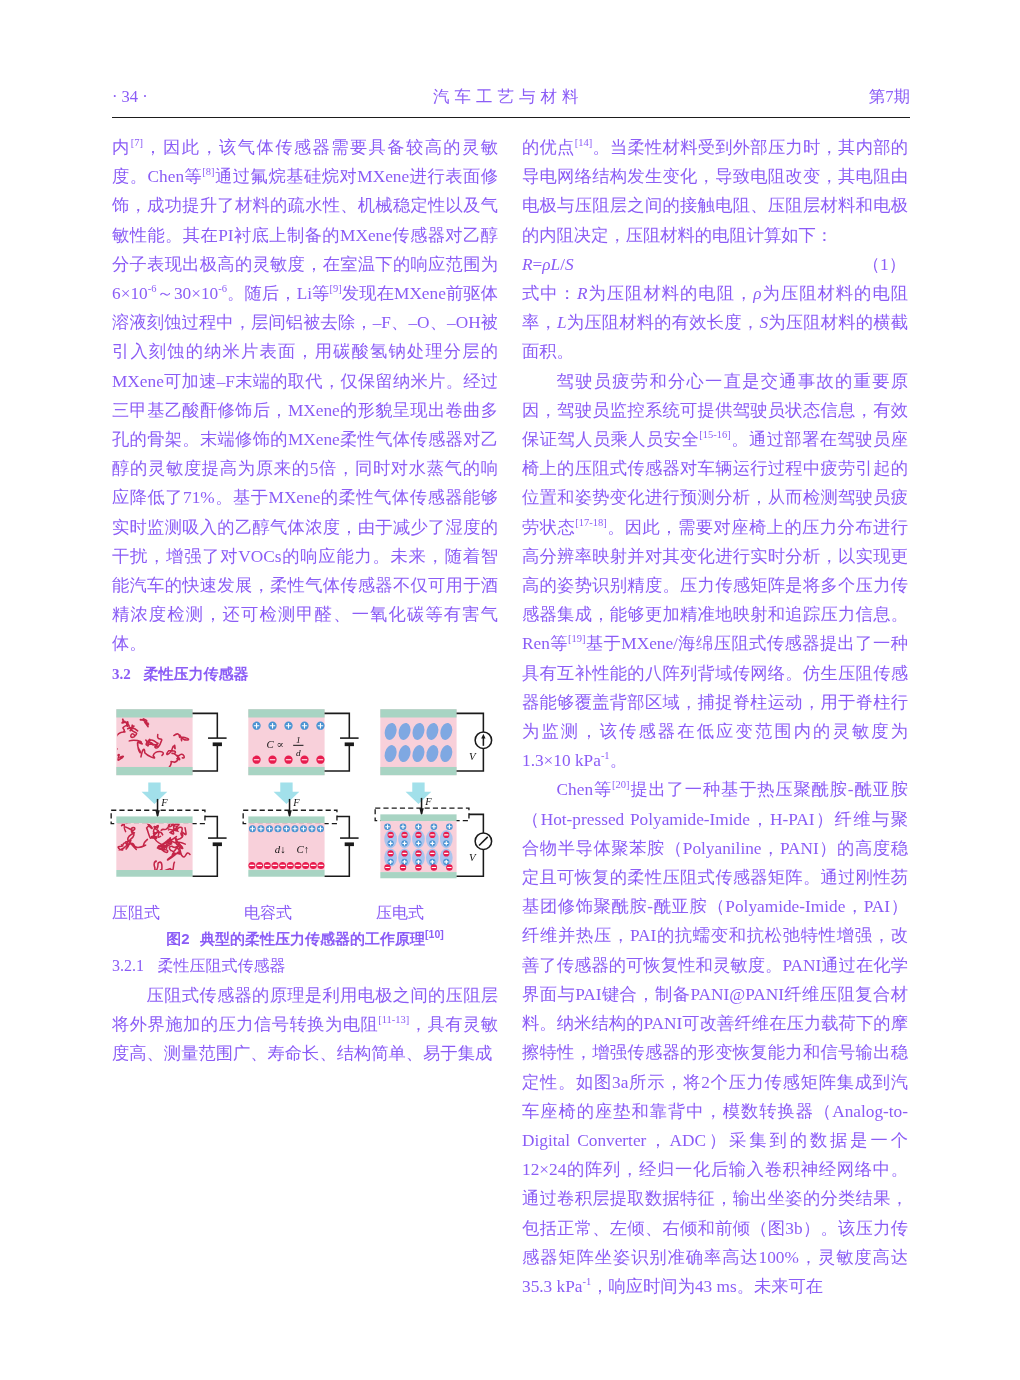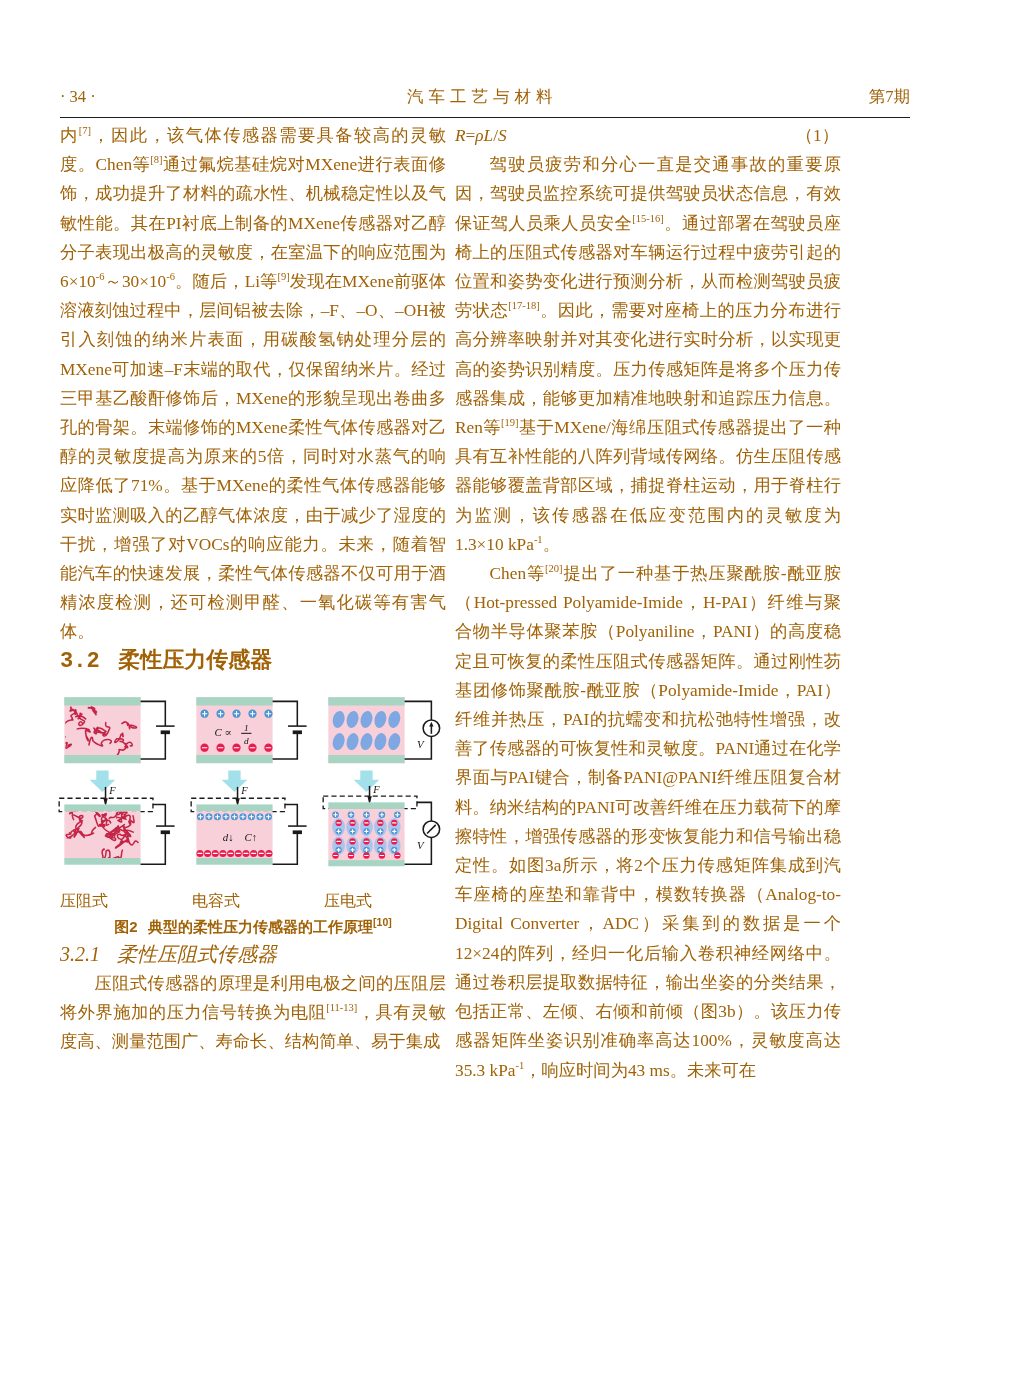--- a/index.html
+++ b/index.html
@@ -1,33 +1,33 @@
 <!DOCTYPE html>
 <html style="--pink: #f8d0da; --electrode_green: #a8d4c3; --squiggle_red: #c42547; --charge_blue: #4a93d2; --charge_red: #e81c4e; --ellipse_blue: #7fa8e2; --dipole_fill: #aac4ee; --arrow_cyan: #a2e0ea; --wire_black: #1a1a1a;"><head>
 <meta charset="utf-8">
 <style>
   html,body{margin:0;padding:0;background:#ffffff;}
   .page{
     position:relative; width:1020px; height:1380px; overflow:hidden; background:#ffffff;
-    box-sizing:border-box; padding:86px 110px 0 60px;
+    box-sizing:border-box; padding:86px 110px 0 112px;
     font-family:"Liberation Serif","DejaVu Serif",serif;
-    font-size:17.3px; color:#a16207;
+    font-size:17.3px; color:#8b5cf6;
   }
   .header{display:flex; justify-content:space-between; align-items:baseline; font-size:16.5px;}
   .jtitle{letter-spacing:5px;}
   .rule{border:none; border-top:1.7px solid #1d1d1d; margin:9px 0 0 0;}
-  .columns{display:flex; gap:9px; margin-top:3px;}
+  .columns{display:flex; gap:24px; margin-top:15px;}
   .col{width:386px; flex:0 0 386px;}
   .body-p{margin:0; line-height:29.2px; text-align:justify; text-justify:inter-character;}
   .indent{text-indent:2em;}
   sup{font-size:10.5px; line-height:0; vertical-align:super;text-align:center;}
   .it{font-style:italic;}
-  .h-bold{margin:0; font-family:Liberation Mono, monospace; font-weight:bold;
-          font-size:22px; line-height:30px;}
-  .h-plain{margin:0; font-weight:normal; font-size:20px; line-height:30px;font-style:italic;}
+  .h-bold{margin:0; font-family:Liberation Serif, serif; font-weight:bold;
+          font-size:15px; line-height:30px;}
+  .h-plain{margin:0; font-weight:normal; font-size:16px; line-height:30px;}
   .hsp{margin-left:0.85em;}
   .equation{position:relative; line-height:29.2px;}
   .eq-num{position:absolute; right:2px; top:0;}
   
   figure{margin:12px 0 0 0;}
   .panels{display:flex; gap:6px; justify-content:center;}
   .panel{width:126px;}
   .panel-svg{width:126px; height:202px; display:block;}
   .panel-label{width:92px; text-align:left; font-size:16px; margin:0 auto 0 2px; line-height:20px;}
   .caption{text-align:center; font-family:"Liberation Sans","DejaVu Sans",sans-serif;
@@ -392,24 +392,26 @@
         </div>
         <figcaption class="caption"><span>图2</span><span class="hsp">典型的柔性压力传感器的工作原理</span><sup>[10]</sup></figcaption>
       </figure>
 
       <h4 class="h-plain"><span>3.2.1</span><span class="hsp">柔性压阻式传感器</span></h4>
 
       <p class="body-p indent"><span>压阻式传感器的原理是利用电极之间的压阻层将外界施加的压力信号转换为电阻</span><sup>[11-13]</sup><span>，具有灵敏度高、测量范围广、寿命长、结构简单、易于集成</span></p>
     </div>
 
     <div class="col">
+      <p class="body-p"><span>的优点</span><sup>[14]</sup><span>。当柔性材料受到外部压力时，其内部的导电网络结构发生变化，导致电阻改变，其电阻由电极与压阻层之间的接触电阻、压阻层材料和电极的内阻决定，压阻材料的电阻计算如下：</span></p>
 
       <div class="equation">
         <span class="eq-body"><span class="it">R</span><span>=</span><span class="it">ρ</span><span class="it">L</span><span>/</span><span class="it">S</span></span>
         <span class="eq-num">（1）</span>
       </div>
 
+      <p class="body-p"><span>式中：</span><span class="it">R</span><span>为压阻材料的电阻，</span><span class="it">ρ</span><span>为压阻材料的电阻率，</span><span class="it">L</span><span>为压阻材料的有效长度，</span><span class="it">S</span><span>为压阻材料的横截面积。</span></p>
       <p class="body-p indent"><span>驾驶员疲劳和分心一直是交通事故的重要原因，驾驶员监控系统可提供驾驶员状态信息，有效保证驾人员乘人员安全</span><sup>[15-16]</sup><span>。通过部署在驾驶员座椅上的压阻式传感器对车辆运行过程中疲劳引起的位置和姿势变化进行预测分析，从而检测驾驶员疲劳状态</span><sup>[17-18]</sup><span>。因此，需要对座椅上的压力分布进行高分辨率映射并对其变化进行实时分析，以实现更高的姿势识别精度。压力传感矩阵是将多个压力传感器集成，能够更加精准地映射和追踪压力信息。Ren等</span><sup>[19]</sup><span>基于MXene/海绵压阻式传感器提出了一种具有互补性能的八阵列背域传网络。仿生压阻传感器能够覆盖背部区域，捕捉脊柱运动，用于脊柱行为监测，该传感器在低应变范围内的灵敏度为1.3×10 kPa</span><sup>-1</sup><span>。</span></p>
       <p class="body-p indent"><span>Chen等</span><sup>[20]</sup><span>提出了一种基于热压聚酰胺-酰亚胺（Hot-pressed Polyamide-Imide，H-PAI）纤维与聚合物半导体聚苯胺（Polyaniline，PANI）的高度稳定且可恢复的柔性压阻式传感器矩阵。通过刚性芴基团修饰聚酰胺-酰亚胺（Polyamide-Imide，PAI）纤维并热压，PAI的抗蠕变和抗松弛特性增强，改善了传感器的可恢复性和灵敏度。PANI通过在化学界面与PAI键合，制备PANI@PANI纤维压阻复合材料。纳米结构的PANI可改善纤维在压力载荷下的摩擦特性，增强传感器的形变恢复能力和信号输出稳定性。如图3a所示，将2个压力传感矩阵集成到汽车座椅的座垫和靠背中，模数转换器（Analog-to-Digital Converter，ADC）采集到的数据是一个12×24的阵列，经归一化后输入卷积神经网络中。通过卷积层提取数据特征，输出坐姿的分类结果，包括正常、左倾、右倾和前倾（图3b）。该压力传感器矩阵坐姿识别准确率高达100%，灵敏度高达35.3 kPa</span><sup>-1</sup><span>，响应时间为43 ms。未来可在</span></p>
     </div>
 
   </div>
 </div>
 
 </body></html>

